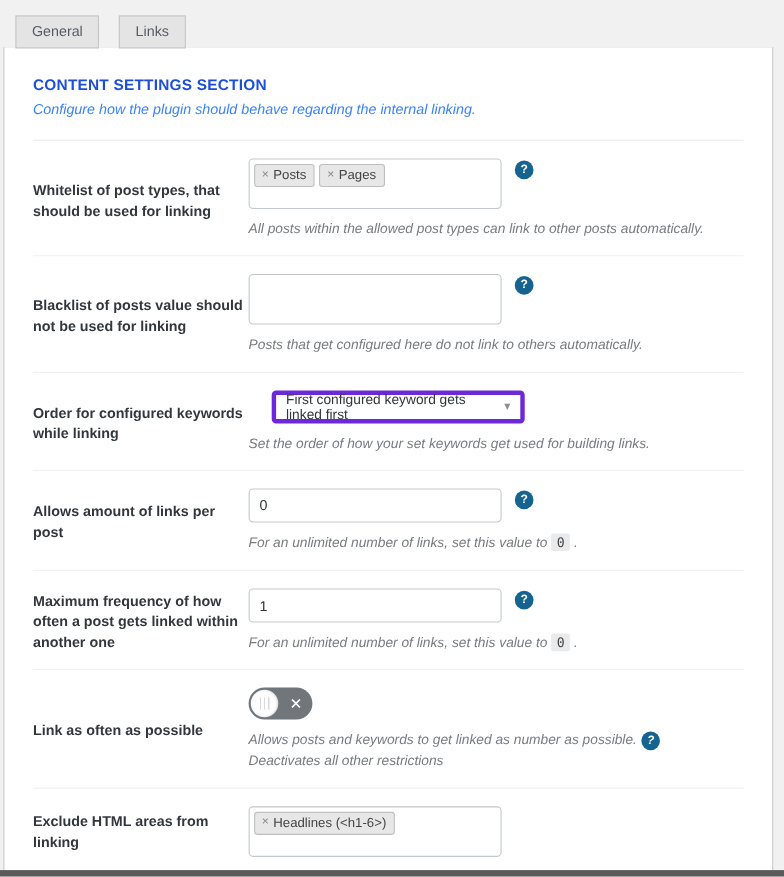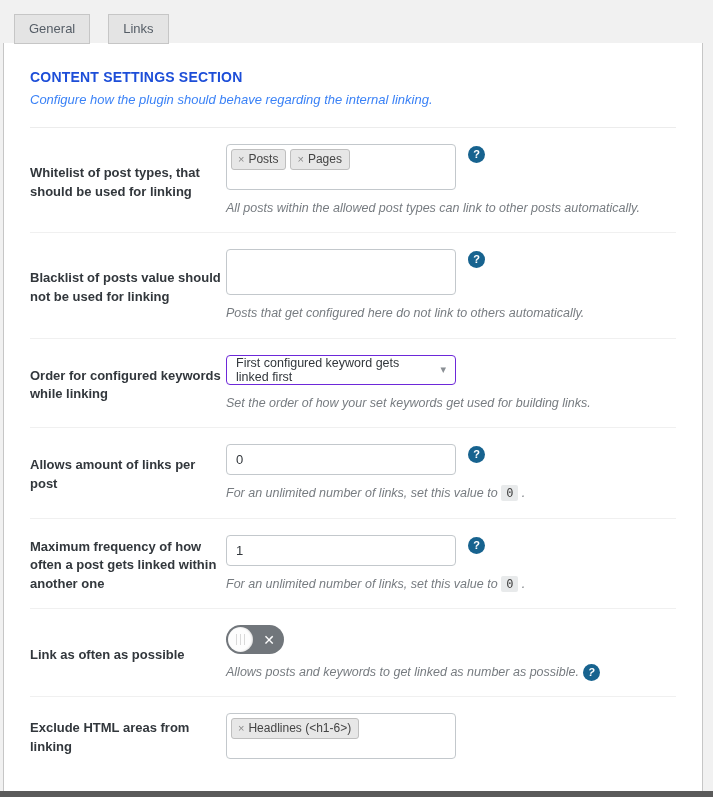--- a/index.html
+++ b/index.html
@@ -102,26 +102,27 @@
   .text-input {
     width: 230px; height: 31px;
     border: 1px solid #c3c8cc; border-radius: 4px;
     padding: 0 9px; font-size: 13px; color: #32373c;
     font-family: "Liberation Sans", sans-serif;
     background: #fff;
   }
 
   .select {
     width: 230px; height: 30px;
-    border: 1px solid #6d28d9; border-radius: 4px;
+    border: 4px solid #6d28d9; border-radius: 4px;
     background: #fff;
     display: flex; align-items: center; justify-content: space-between;
     padding: 0 9px;
     font-size: 12.5px; color: #32373c;
     cursor: pointer;
+    margin-left: 21px;
   }
   .select .caret { color: #8a8f94; font-size: 11px; margin-left: 6px; }
 
   .qicon {
     width: 17px; height: 17px; border-radius: 50%;
     background: #17638f; color: #fff;
     font-size: 11px; font-weight: bold;
     display: inline-flex; align-items: center; justify-content: center;
     margin-left: 12px; margin-top: 2px;
     cursor: pointer; flex: 0 0 auto;
@@ -260,20 +261,21 @@
       <div class="row-field">
         <div class="field-line">
           <span class="toggle">
             <span class="knob"></span>
             <span class="off-x">✕</span>
           </span>
         </div>
         <div class="help">
           <span>Allows posts and keywords to get linked as number as possible.</span><span class="qicon inline">?</span>
           <br>
+          <span>Deactivates all other restrictions</span>
         </div>
       </div>
     </div>
 
     <div class="row">
       <div class="row-label">Exclude HTML areas from linking</div>
       <div class="row-field">
         <div class="field-line">
           <div class="multiselect">
             <span class="tag">

